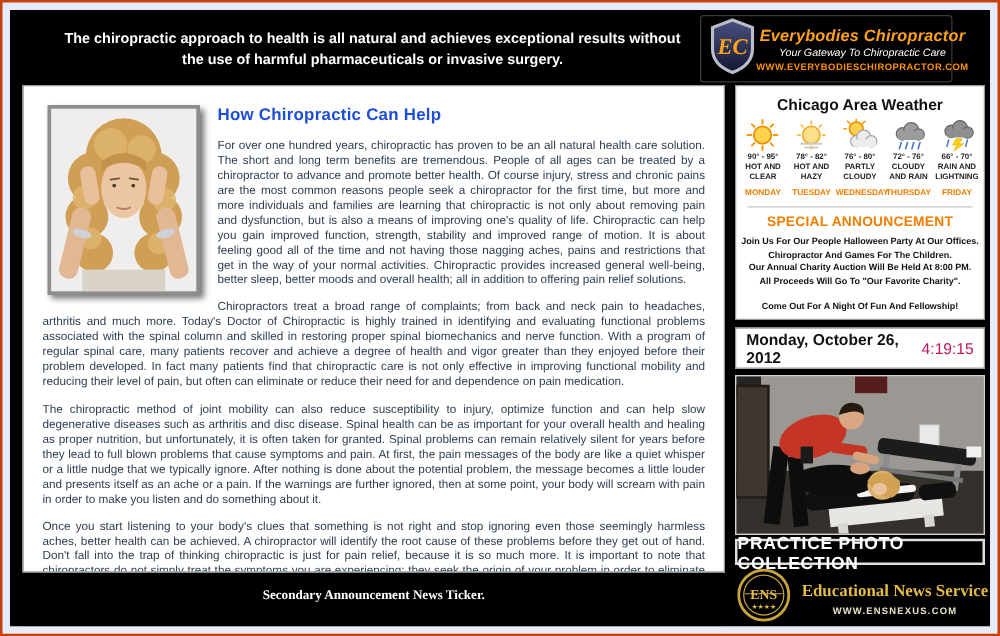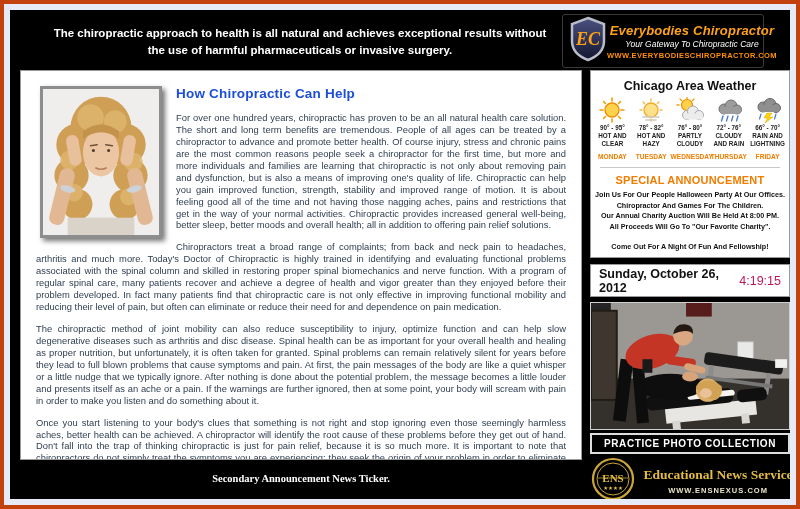--- a/index.html
+++ b/index.html
@@ -1,19 +1,19 @@
 <!DOCTYPE html>
 <html><head>
 <meta charset="utf-8">
 <style>
   * { box-sizing: border-box; margin: 0; padding: 0; }
   html,body { width: 800px; height: 509px; background:#c9cfe8; font-family:"Liberation Sans", sans-serif; }
   #frame {
     width: 800px; height: 509px;
-    border: 4px solid #c2410c;
+    border: 2px solid #c2410c;
     background: #e7eaf7;
     padding: 6px;
   }
   #inner {
     position: relative;
     width: 100%; height: 100%;
     background: #000;
     overflow: hidden;
   }
   
@@ -92,21 +92,21 @@
   .photo-practice {
     position: absolute; left: 580px; top: 292px; width: 200px; height: 128px;
     border: 1px solid #cfcfcf; background:#9b9894; overflow:hidden;
   }
   .photo-practice svg { display:block; width:100%; height:100%; }
   .photo-label {
     position: absolute; left: 580px; top: 423px; width: 200px; height: 21px;
     background: #000; border: 2px solid #dedede;
     display:flex; align-items:center; justify-content:center;
   }
-  .photo-label .txt { color:#fff; font-weight:bold; font-size:10px; letter-spacing:.6px; }
+  .photo-label .txt { color:#fff; font-weight:bold; font-size:14px; letter-spacing:.6px; }
   
   .ens {
     position: absolute; left: 580px; top: 448px; width: 204px; height: 45px;
     display: flex; align-items: center; justify-content: center; gap: 8px;
   }
   .ens-text { text-align: center; }
   .ens-title { color:#e3bb45; font-family:"Liberation Serif", serif; font-weight:bold; font-size:13.5px; }
   .ens-url { color:#e9e3c8; font-weight:bold; font-size:7.5px; letter-spacing:1px; margin-top:3px; }
 </style>
 </head>
@@ -313,21 +313,21 @@
     <div class="ann-lines">
       <div class="ann-line">Join Us For Our People Halloween Party At Our Offices.</div>
       <div class="ann-line">Chiropractor And Games For The Children.</div>
       <div class="ann-line">Our Annual Charity Auction Will Be Held At 8:00 PM.</div>
       <div class="ann-line">All Proceeds Will Go To "Our Favorite Charity".</div>
       <div class="ann-closing">Come Out For A Night Of Fun And Fellowship!</div>
     </div>
   </div>
 
   <div class="date-strip">
-    <span class="date-txt">Sunday, October 26, 2012</span>
+    <span class="date-txt">Monday, October 26, 2012</span>
     <span class="time-txt">4:19:15</span>
   </div>
 
   <div class="photo-practice">
     <svg viewBox="0 0 200 130" preserveAspectRatio="none">
       <rect width="200" height="80" fill="#9b9894"></rect>
       <rect y="78" width="200" height="52" fill="#34302b"></rect>
       <rect x="0" y="0" width="20" height="16" fill="#242424"></rect>
       <rect x="96" y="0" width="26" height="14" fill="#571d1d"></rect>
       <rect x="0" y="8" width="26" height="92" fill="#3f372f" stroke="#221c16" stroke-width="2"></rect>

